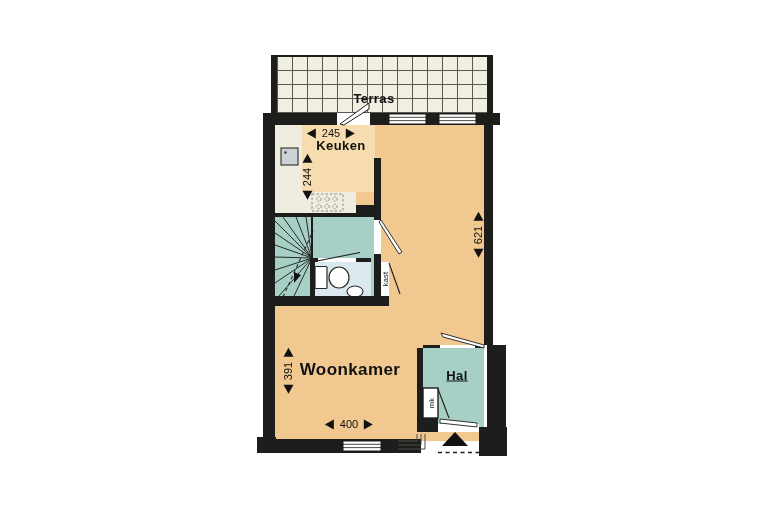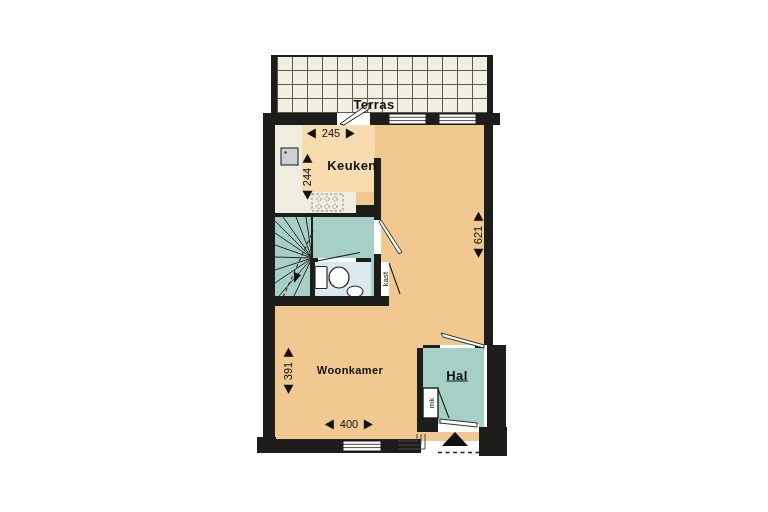--- a/index.html
+++ b/index.html
@@ -162,23 +162,23 @@
         <polyline points="398,441 417,441 417,434"></polyline>
         <polyline points="398,445 421,445 421,434"></polyline>
         <polyline points="398,449 425,449 425,434"></polyline>
       </g>
 
       <polygon points="455,432 468,446 442,446" fill="#111"></polygon>
       <line x1="438" y1="452.5" x2="503" y2="452.5" stroke="#1d1d1b" stroke-width="1.4" stroke-dasharray="4,3.5"></line>
     </g>
   </svg>
 
-  <div class="lbl room-lbl" style="left:374px;top:104px;">Terras</div>
-  <div class="lbl room-lbl" style="left:341px;top:165px;margin-left:11px;">Keuken</div>
-  <div class="lbl room-lbl" style="left:350px;top:370px;font-size:11px;">Woonkamer</div>
+  <div class="lbl room-lbl" style="left:374px;top:98px;">Terras</div>
+  <div class="lbl room-lbl" style="left:341px;top:145px;">Keuken</div>
+  <div class="lbl room-lbl" style="left:350px;top:370px;font-size:17px;">Woonkamer</div>
   <div class="lbl room-lbl" style="left:457px;top:375px;text-decoration:underline;">Hal</div>
   <div class="lbl tiny-lbl vert" style="left:385px;top:279px;">kast</div>
   <div class="lbl tiny-lbl vert" style="left:430.5px;top:403px;">mk</div>
 
   <div class="dim h" style="left:331px;top:133px;">
     <span class="arr left"></span>
     <span class="txt">245</span>
     <span class="arr right"></span>
   </div>
 

